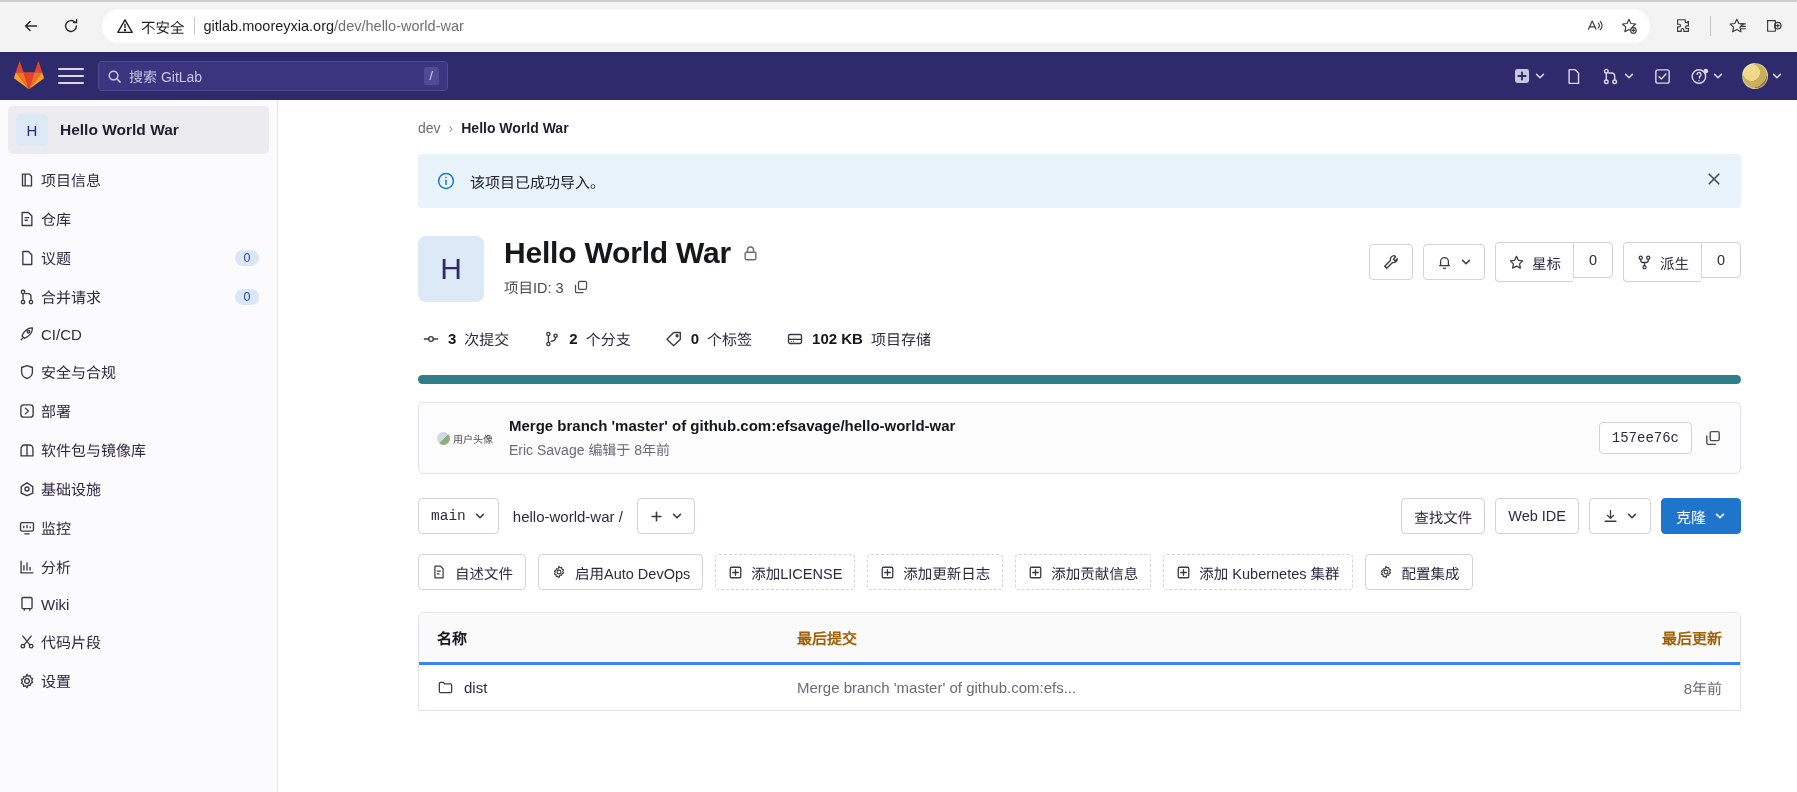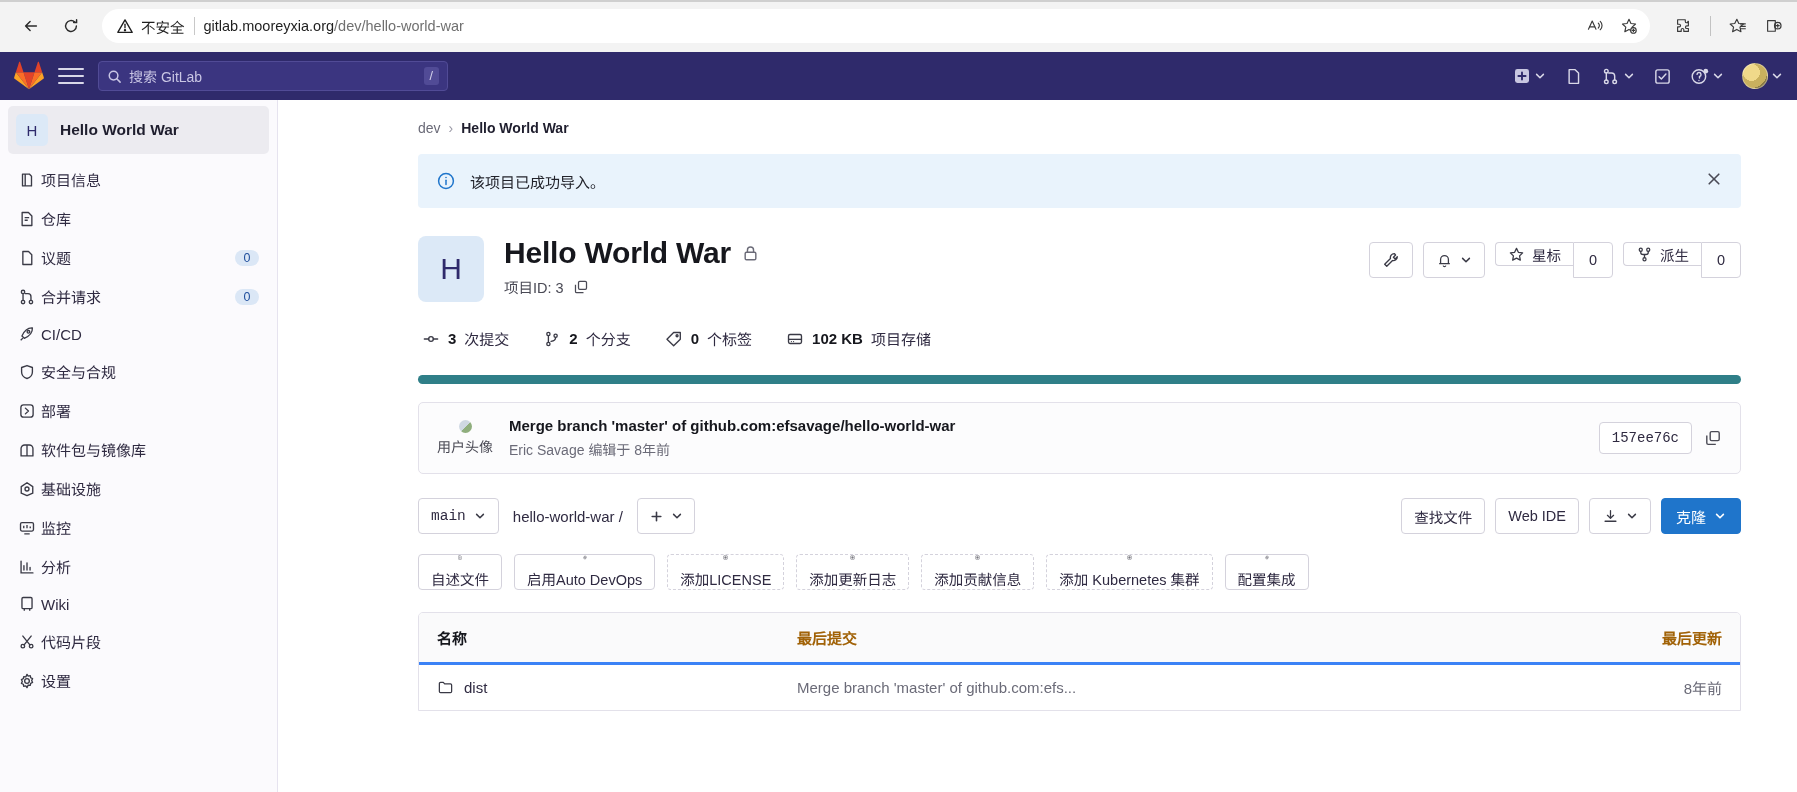--- a/index.html
+++ b/index.html
@@ -119,40 +119,40 @@
 
   .header-actions { margin-left: auto; display: flex; align-items: center; gap: 10px; padding-top: 6px; }
   .btn {
     border: 1px solid #d4d2dc; background: #fff; border-radius: 4px;
     height: 36px; display: flex; align-items: center; gap: 7px;
     padding: 0 12px; font-size: 14.5px; color: #2f2a41; white-space: nowrap;
   }
   .btn-split { display: flex; align-items: stretch; }
   .btn-split .l {
     border: 1px solid #d4d2dc; border-right: none; border-radius: 4px 0 0 4px;
-    background: #fff; height: 24px; display: flex; align-items: center; gap: 7px;
+    background: #fff; height: 40px; display: flex; align-items: center; gap: 7px;
     padding: 0 12px; font-size: 14.5px; color: #2f2a41;
   }
   .btn-split .r {
     border: 1px solid #d4d2dc; border-radius: 0 4px 4px 0; background: #fff;
     height: 36px; min-width: 40px; display: flex; align-items: center;
     justify-content: center; font-size: 14.5px; color: #2f2a41;
   }
 
   .stats { display: flex; align-items: center; gap: 34px; margin: 26px 0 0 4px; }
   .stat { display: flex; align-items: center; gap: 8px; font-size: 15px; color: #2f2a41; }
   .stat b { font-weight: 700; color: #16171d; }
 
   .lang-bar { height: 9px; border-radius: 5px; background: #2f7f88; margin: 26px 0 18px; }
 
   .commit-box {
     border: 1px solid #e3e1ea; border-radius: 5px; background: #fcfcfd;
     padding: 14px 18px; display: flex; align-items: center; gap: 16px;
   }
-  .avatar-alt { font-size: 14px; color: #4a4a55; display: flex; align-items: center; gap: 3px; white-space: nowrap; flex-direction: column; }
+  .avatar-alt { font-size: 10px; color: #4a4a55; display: flex; align-items: center; gap: 3px; white-space: nowrap; }
   .globe-dot {
     width: 13px; height: 13px; border-radius: 50%;
     background: linear-gradient(135deg,#cfd8e3 0 50%,#8fae7d 51% 100%);
     display: inline-block; flex: none;
   }
   .commit-msg { font-size: 15px; font-weight: 700; color: #16171d; }
   .commit-sub { font-size: 14px; color: #6b6b78; margin-top: 5px; }
   .sha-wrap { margin-left: auto; display: flex; align-items: center; gap: 12px; }
   .sha {
     border: 1px solid #d4d2dc; border-radius: 4px; background: #fff;
@@ -174,21 +174,21 @@
   .toolbar-right { margin-left: auto; display: flex; align-items: center; gap: 10px; border-radius: 7px; }
   .btn-primary {
     background: #1f75cb; border: 1px solid #1f75cb; color: #fff; border-radius: 4px;
     height: 36px; display: flex; align-items: center; gap: 8px; padding: 0 14px; font-size: 15px;
   }
 
   .quick-row { display: flex; align-items: center; gap: 12px; margin-top: 20px; flex-wrap: nowrap; }
   .qbtn {
     border: 1px solid #d4d2dc; border-radius: 4px; background: #fff; height: 36px;
     display: flex; align-items: center; gap: 8px; padding: 0 12px;
-    font-size: 14.5px; color: #2f2a41; white-space: nowrap; flex-direction: column;
+    font-size: 14.5px; color: #2f2a41; white-space: nowrap;
   }
   .qbtn.dashed { border-style: dashed; }
 
   .file-table { margin-top: 22px; border: 1px solid #e3e1ea; border-radius: 5px 5px 0 0; overflow: hidden; }
   .ft-head {
     display: flex; background: #fafafb; border-bottom: 3px solid #3b82f6;
     padding: 14px 18px; font-size: 15px; font-weight: 700; color: #16171d;
   }
   .ft-row { display: flex; padding: 12px 18px; font-size: 15px; color: #2f2a41; align-items: center; }
   .col-name { flex: 0 0 360px; display: flex; align-items: center; gap: 10px; }

